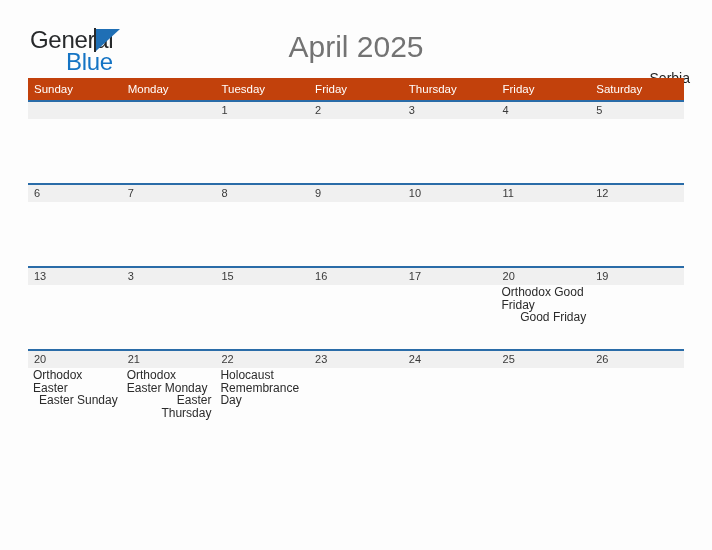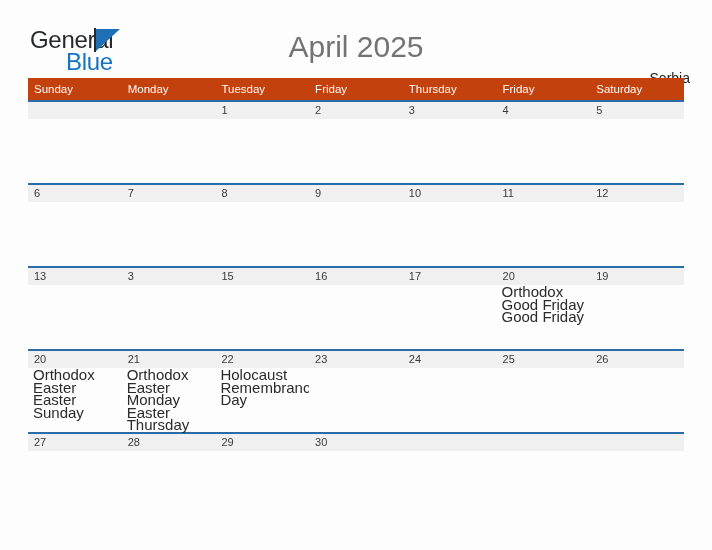--- a/index.html
+++ b/index.html
@@ -124,29 +124,29 @@
     font-size: 11px;
     color: #3a3a3a;
     padding-left: 6px;
     box-sizing: border-box;
   }
   .daynum-band.empty {
     color: transparent;
   }
   .events {
     padding: 1px 4px 0 5px;
-    font-size: 15px;
+    font-size: 12px;
     line-height: 12.5px;
     color: #2b2b2b;
   }
   .event-left {
     text-align: left;
   }
   .event-center {
-    text-align: left;
+    text-align: right;
   }
   .cal-table tr.week-row.last td {
     height: 26px;
   }
 </style>
 </head>
 <body>
 
 <div class="topbar">
 
@@ -277,38 +277,15 @@
           <td>
             <div class="daynum-band">24</div>
           </td>
           <td>
             <div class="daynum-band">25</div>
           </td>
           <td>
             <div class="daynum-band">26</div>
           </td>
         </tr>
-        <tr class="week-row last">
-          <td>
-            <div class="daynum-band">27</div>
-          </td>
-          <td>
-            <div class="daynum-band">28</div>
-          </td>
-          <td>
-            <div class="daynum-band">29</div>
-          </td>
-          <td>
-            <div class="daynum-band">30</div>
-          </td>
-          <td>
-            <div class="daynum-band empty"></div>
-          </td>
-          <td>
-            <div class="daynum-band empty"></div>
-          </td>
-          <td>
-            <div class="daynum-band empty"></div>
-          </td>
-        </tr>
       </tbody>
   </table>
 </div>
 
 </body></html>

